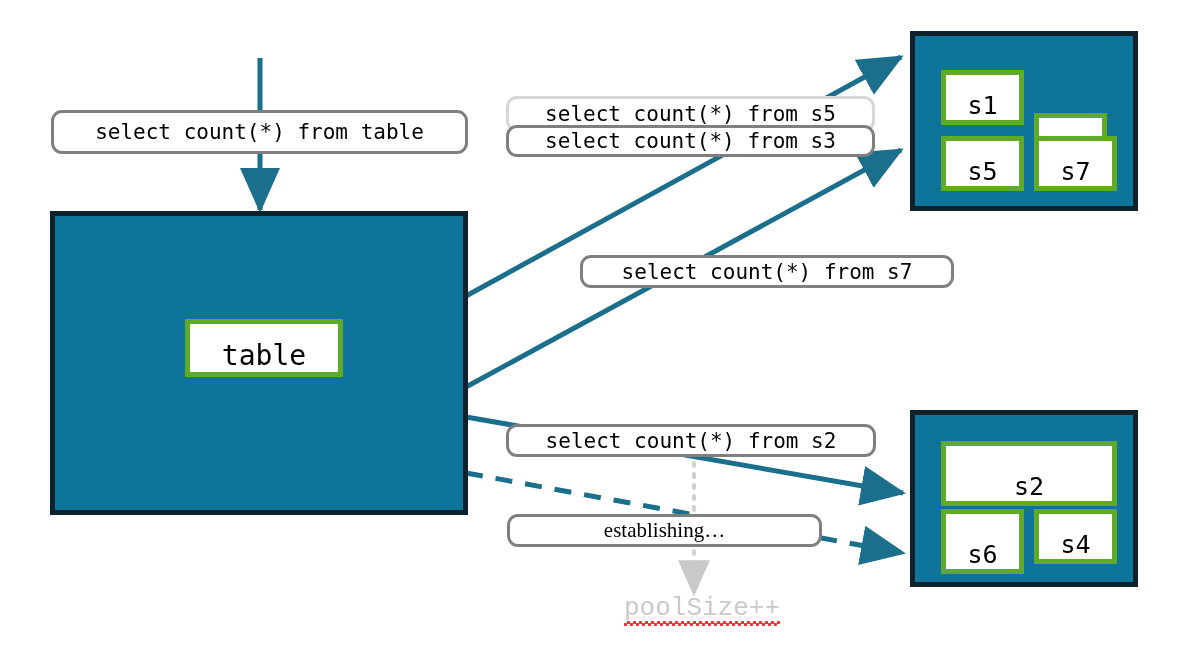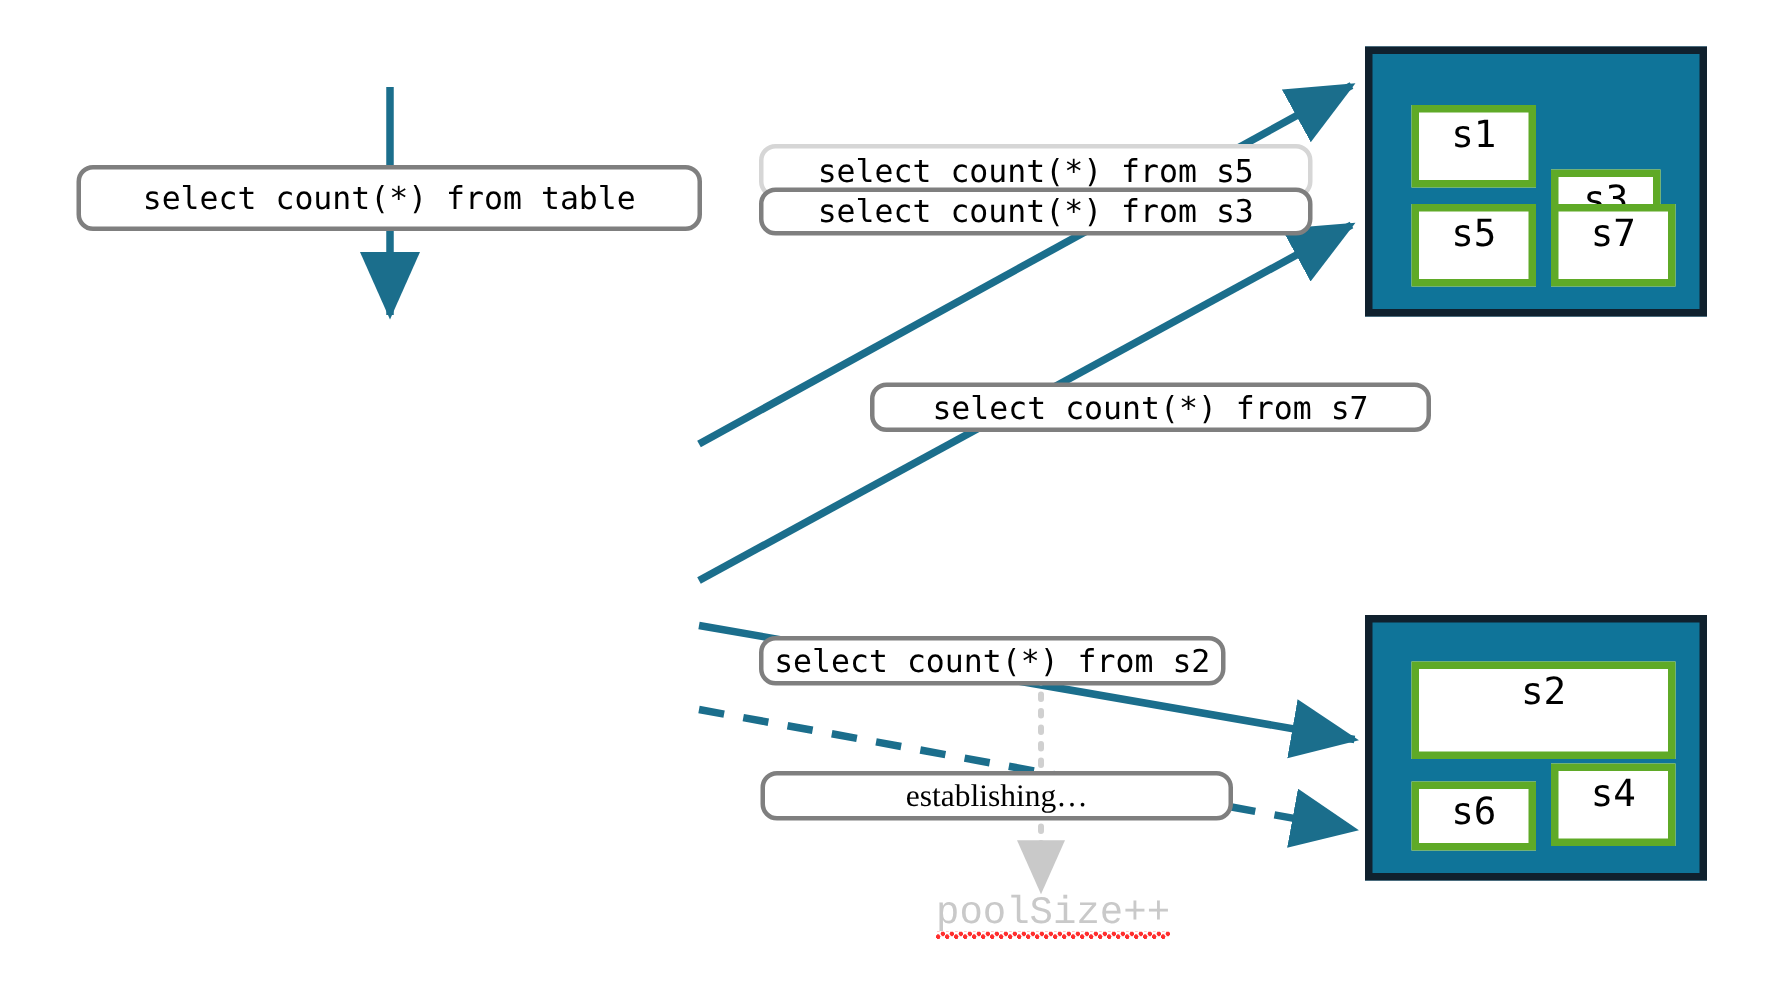--- a/index.html
+++ b/index.html
@@ -32,21 +32,21 @@
     border: 5px solid #10212e;
     box-sizing: border-box;
     z-index: 2;
   }
   .node {
     position: absolute;
     background: #ffffff;
     border: 5px solid #5faa27;
     box-sizing: border-box;
     display: flex;
-    align-items: flex-start;
+    align-items: flex-end;
     justify-content: center;
     color: #000000;
     font-family: "DejaVu Sans Mono", "Liberation Mono", monospace;
   }
   .node.small { font-size: 25px; }
   .node.big   { font-size: 28px; }
 
   
   .qbox {
     position: absolute;
@@ -112,57 +112,62 @@
 
     <line x1="466" y1="387" x2="901" y2="150" stroke="#1b6e8c" stroke-width="5" marker-end="url(#ah-teal)"></line>
 
     <line x1="466" y1="417" x2="903" y2="493" stroke="#1b6e8c" stroke-width="5" marker-end="url(#ah-teal)"></line>
 
     <line x1="466" y1="473" x2="903" y2="553" stroke="#1b6e8c" stroke-width="5" stroke-dasharray="17,13" marker-end="url(#ah-teal)"></line>
 
     <line x1="694" y1="452" x2="694" y2="585" stroke="#d0d0d0" stroke-width="4" stroke-dasharray="3,8" stroke-linecap="round" marker-end="url(#ah-gray)"></line>
   </svg>
 
+  <div class="pool" style="left:50px; top:211px; width:418px; height:304px;">
+    <div class="node big" style="left:130px; top:103px; width:158px; height:58px;">
+      <span>table</span>
+    </div>
+  </div>
 
   <div class="pool" style="left:910px; top:31px; width:228px; height:180px;">
     <div class="node small" style="left:26px; top:34px; width:83px; height:55px;">
       <span>s1</span>
     </div>
     <div class="node small" style="left:119px; top:34px; width:73px; height:55px;margin-top:43px;">
       <span>s3</span>
     </div>
     <div class="node small" style="left:26px; top:100px; width:83px; height:55px;">
       <span>s5</span>
     </div>
     <div class="node small" style="left:119px; top:100px; width:83px; height:55px;">
       <span>s7</span>
     </div>
   </div>
 
   <div class="pool" style="left:910px; top:410px; width:228px; height:177px;">
     <div class="node small" style="left:26px; top:26px; width:176px; height:65px;">
       <span>s2</span>
     </div>
-    <div class="node small" style="left:26px; top:106px; width:83px; height:46px;">
+    <div class="node small" style="left:26px; top:94px; width:83px; height:65px;">
       <span>s6</span>
     </div>
     <div class="node small" style="left:119px; top:94px; width:83px; height:55px;">
       <span>s4</span>
     </div>
   </div>
 
   <div class="qbox front" style="left:51px; top:110px; width:417px; height:44px;">select count(*) from table</div>
 
   <div class="qbox faded" style="left:506px; top:96px; width:369px; height:36px;">select count(*) from s5</div>
 
   <div class="qbox front" style="left:506px; top:125px; width:369px; height:32px;">select count(*) from s3</div>
 
   <div class="qbox front" style="left:580px; top:255px; width:374px; height:33px;">select count(*) from s7</div>
 
-  <div class="qbox front" style="left:506px; top:424px; width:311px; height:33px;">select count(*) from s2</div>
+  <div class="qbox front" style="left:506px; top:424px; width:370px; height:33px;">select count(*) from s2</div>
 
   <div class="qbox front" style="left:507px; top:514px; width:315px; height:33px;font-family:Liberation Serif, serif;">establishing…</div>
 
   <div class="annot" style="left:624px; top:593px;">
     <span>poolSize++</span>
     <span class="squiggle"></span>
   </div>
 
 </div>
 

